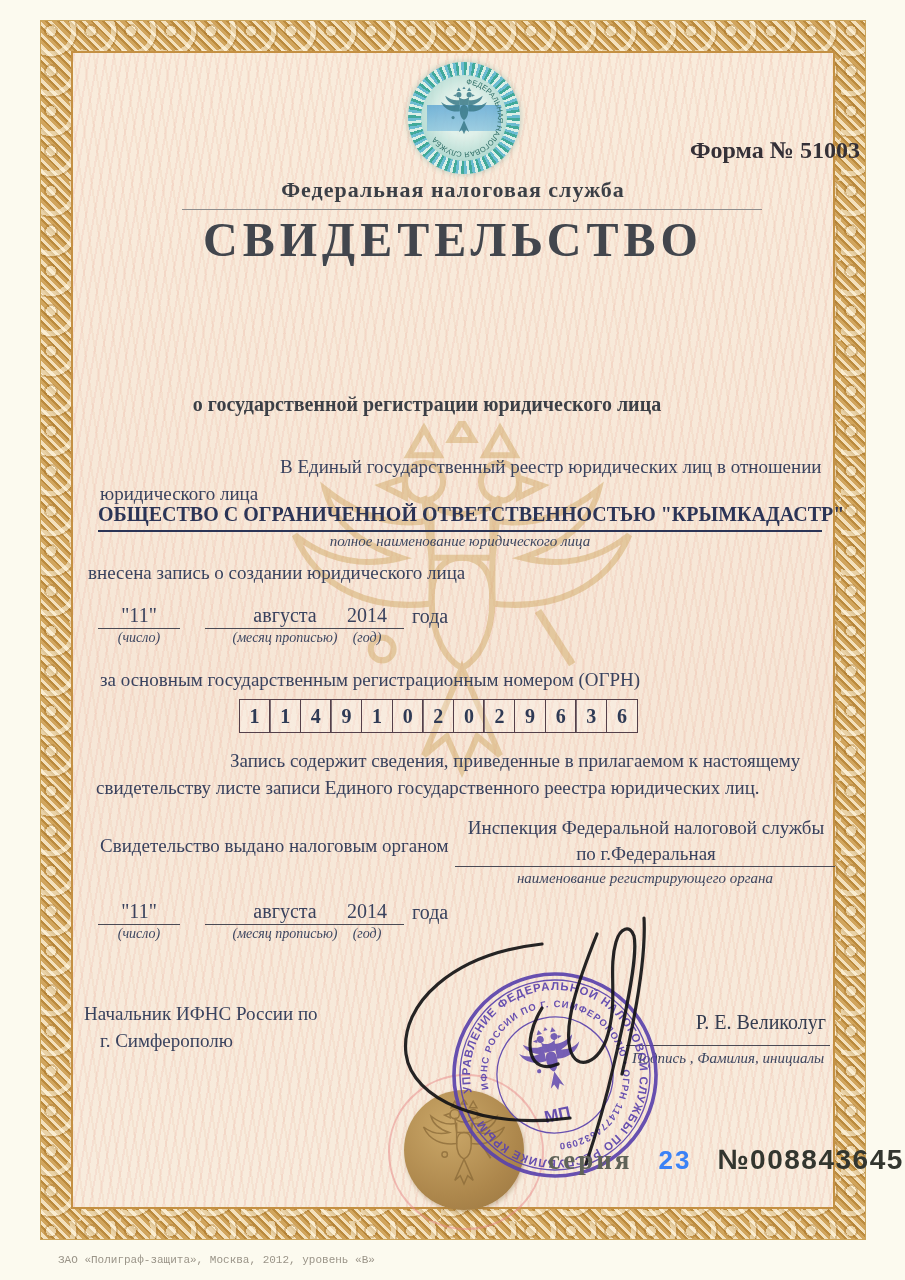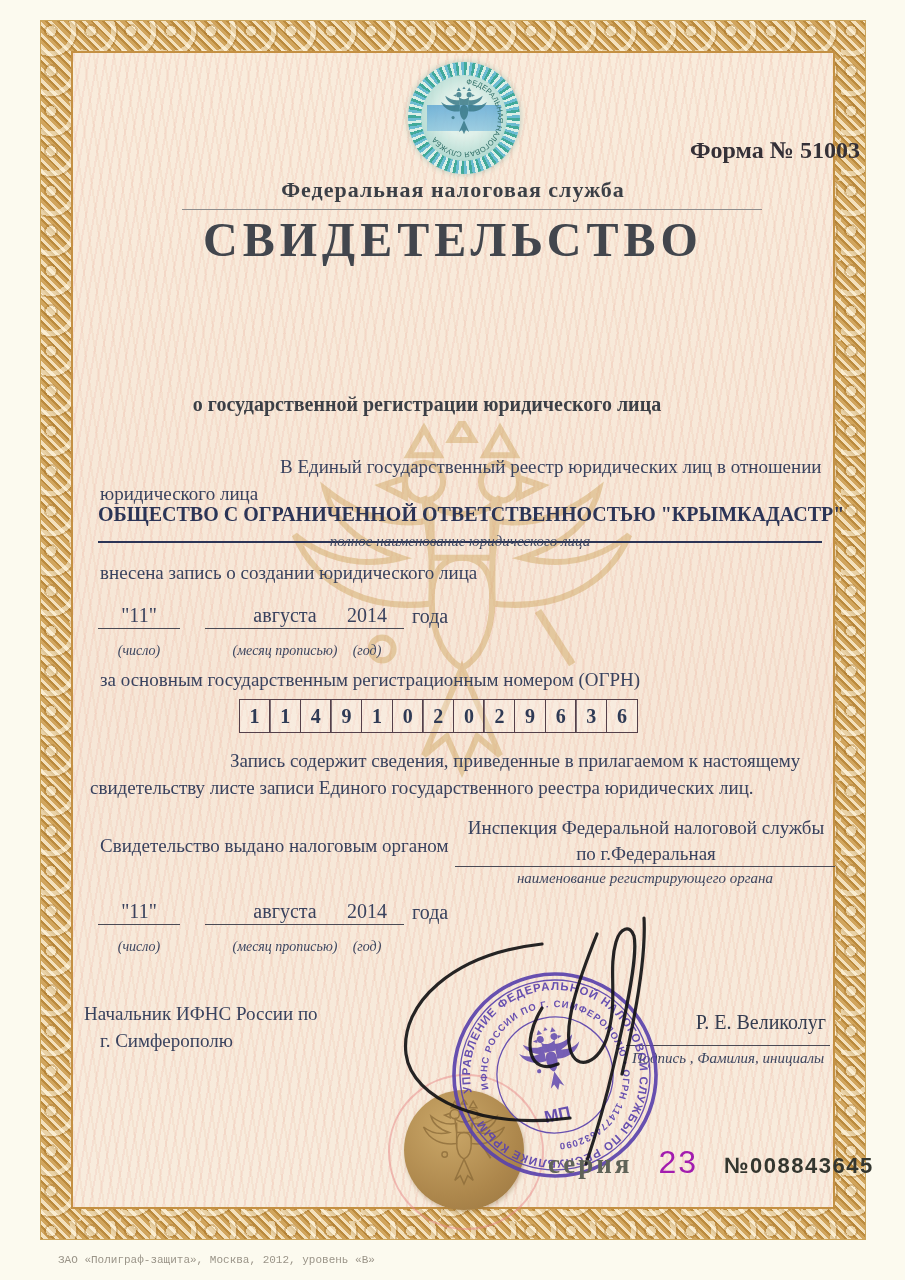--- a/index.html
+++ b/index.html
@@ -30,26 +30,26 @@
   .abs{position:absolute;}
   .center{text-align:center;}
   
   .form-label{left:690px;top:137px;font-size:24px;font-weight:bold;color:#343037;}
   .agency{left:72px;top:177px;width:762px;font-size:22px;font-weight:bold;letter-spacing:1px;color:#3b3f46;}
   .agency-rule{left:182px;top:209px;width:580px;border-top:1.2px solid #8d8d8d;}
   .title{left:72px;top:212px;width:762px;font-size:48px;font-weight:bold;letter-spacing:5px;color:#42464d;}
   .subtitle{left:72px;top:393px;width:710px;font-size:20px;font-weight:bold;color:#3b3f46;}
   .bodytext{font-size:19px;color:#39425e;}
   .company{left:98px;top:503px;width:724px;font-size:20px;font-weight:bold;color:#2b3456;
-           border-bottom:2px solid #2b3456;padding-bottom:15px;white-space:nowrap;}
+           border-bottom:2px solid #2b3456;padding-bottom:4px;white-space:nowrap;}
   .caption{font-size:15px;font-style:italic;color:#3d4660;}
   
   .dfield{position:absolute;text-align:center;}
   .dval{display:block;font-size:20px;color:#39425e;border-bottom:1.4px solid #4a4a55;padding:0 4px 1px 4px;}
-  .dcap{display:block;font-size:14px;font-style:italic;color:#3d4660;margin-top:14px;}
+  .dcap{display:block;font-size:14px;font-style:italic;color:#3d4660;margin-top:1px;}
   .dsuffix{position:absolute;font-size:20px;color:#39425e;}
   
   .ogrn-row{left:240px;top:699px;display:flex;}
   .ogrn-cell{
     width:30px;height:32px;border:1.4px solid #54404a;margin-left:-1.4px;
     display:flex;align-items:center;justify-content:center;
     font-size:20px;font-weight:bold;color:#2e3a55;background:rgba(255,252,246,.25);
   }
   
   .auth-line{left:455px;width:382px;text-align:center;font-size:19px;color:#39425e;}
@@ -75,22 +75,22 @@
     background:radial-gradient(circle at 38% 32%,#cba869,#ad874c 62%,#997540 100%);
     box-shadow:1px 2px 4px rgba(120,90,40,.35);}
   .gold-eagle{position:absolute;left:14px;top:8px;width:92px;height:104px;
     fill:none;stroke:#8a6a38;stroke-width:1.6;opacity:.75;}
   .watermark{left:272px;top:420px;width:380px;height:420px;fill:none;stroke:#d2aa67;stroke-width:1.6;opacity:.5;}
   .signature-svg{left:392px;top:912px;width:330px;height:270px;}
   .signature-svg path{fill:none;stroke:#121215;stroke-width:3.2;stroke-linecap:round;opacity:.92;}
   
   .serial{left:548px;top:1144px;display:flex;align-items:baseline;gap:26px;}
   .serial-word{font-size:27px;font-weight:bold;color:#5f6358;letter-spacing:3px;}
-  .serial-series{font-family:"Liberation Sans","DejaVu Sans",sans-serif;font-size:32px;color:#a21caf;letter-spacing:2px;}
-  .serial-num{font-family:"Liberation Sans","DejaVu Sans",sans-serif;font-size:22px;font-weight:bold;color:#33362f;letter-spacing:1.5px;}
+  .serial-series{font-family:"Liberation Sans","DejaVu Sans",sans-serif;font-size:26px;color:#3b82f6;letter-spacing:2px;font-weight:bold;}
+  .serial-num{font-family:"Liberation Sans","DejaVu Sans",sans-serif;font-size:28px;font-weight:bold;color:#33362f;letter-spacing:1.5px;}
   .printer-note{left:58px;top:1254px;font-family:Liberation Mono, monospace;
     font-size:11px;color:#9a9488;}
   .stamp-text{fill:#5b43ad;font-family:"Liberation Sans","DejaVu Sans",sans-serif;font-weight:bold;}
 </style>
 </head>
 <body>
 
 <svg width="0" height="0" style="position:absolute">
   <defs>
     <symbol id="eagle" viewBox="0 0 100 110">
@@ -144,21 +144,21 @@
   <div class="abs agency-rule"></div>
   <div class="abs title center">СВИДЕТЕЛЬСТВО</div>
   <div class="abs subtitle center">о государственной регистрации юридического лица</div>
 
   <div class="abs bodytext" style="left:280px;top:456px">В Единый государственный реестр юридических лиц в отношении</div>
   <div class="abs bodytext" style="left:100px;top:483px">юридического лица</div>
 
   <div class="abs company">ОБЩЕСТВО С ОГРАНИЧЕННОЙ ОТВЕТСТВЕННОСТЬЮ "КРЫМКАДАСТР"</div>
   <div class="abs caption center" style="left:98px;top:533px;width:724px">полное наименование юридического лица</div>
 
-  <div class="abs bodytext" style="left:100px;top:562px">внесена запись о создании юридического лица</div>
+  <div class="abs bodytext" style="left:88px;top:562px">внесена запись о создании юридического лица</div>
 
   <div class="dfield" style="left:98px;top:604px;width:82px">
     <span class="dval">"11"</span>
     <span class="dcap">(число)</span>
   </div>
   <div class="dfield" style="left:205px;top:604px;width:160px">
     <span class="dval">августа</span>
     <span class="dcap">(месяц прописью)</span>
   </div>
   <div class="dfield" style="left:330px;top:604px;width:74px">
@@ -178,21 +178,21 @@
     <span class="ogrn-cell">2</span>
     <span class="ogrn-cell">0</span>
     <span class="ogrn-cell">2</span>
     <span class="ogrn-cell">9</span>
     <span class="ogrn-cell">6</span>
     <span class="ogrn-cell">3</span>
     <span class="ogrn-cell">6</span>
   </div>
 
   <div class="abs bodytext" style="left:230px;top:750px">Запись содержит сведения, приведенные в прилагаемом к настоящему</div>
-  <div class="abs bodytext" style="left:90px;top:777px">свидетельству листе записи Единого государственного реестра юридических лиц.</div>
+  <div class="abs bodytext" style="left:96px;top:777px">свидетельству листе записи Единого государственного реестра юридических лиц.</div>
 
   <div class="abs bodytext" style="left:100px;top:835px">Свидетельство выдано налоговым органом</div>
   <div class="abs auth-line" style="top:817px">Инспекция Федеральной налоговой службы</div>
   <div class="abs auth-line" style="top:843px">по г.Федеральная</div>
   <div class="abs auth-rule"></div>
   <div class="abs caption center" style="left:455px;top:870px;width:380px">наименование регистрирующего органа</div>
 
   <div class="dfield" style="left:98px;top:900px;width:82px">
     <span class="dval">"11"</span>
     <span class="dcap">(число)</span>

